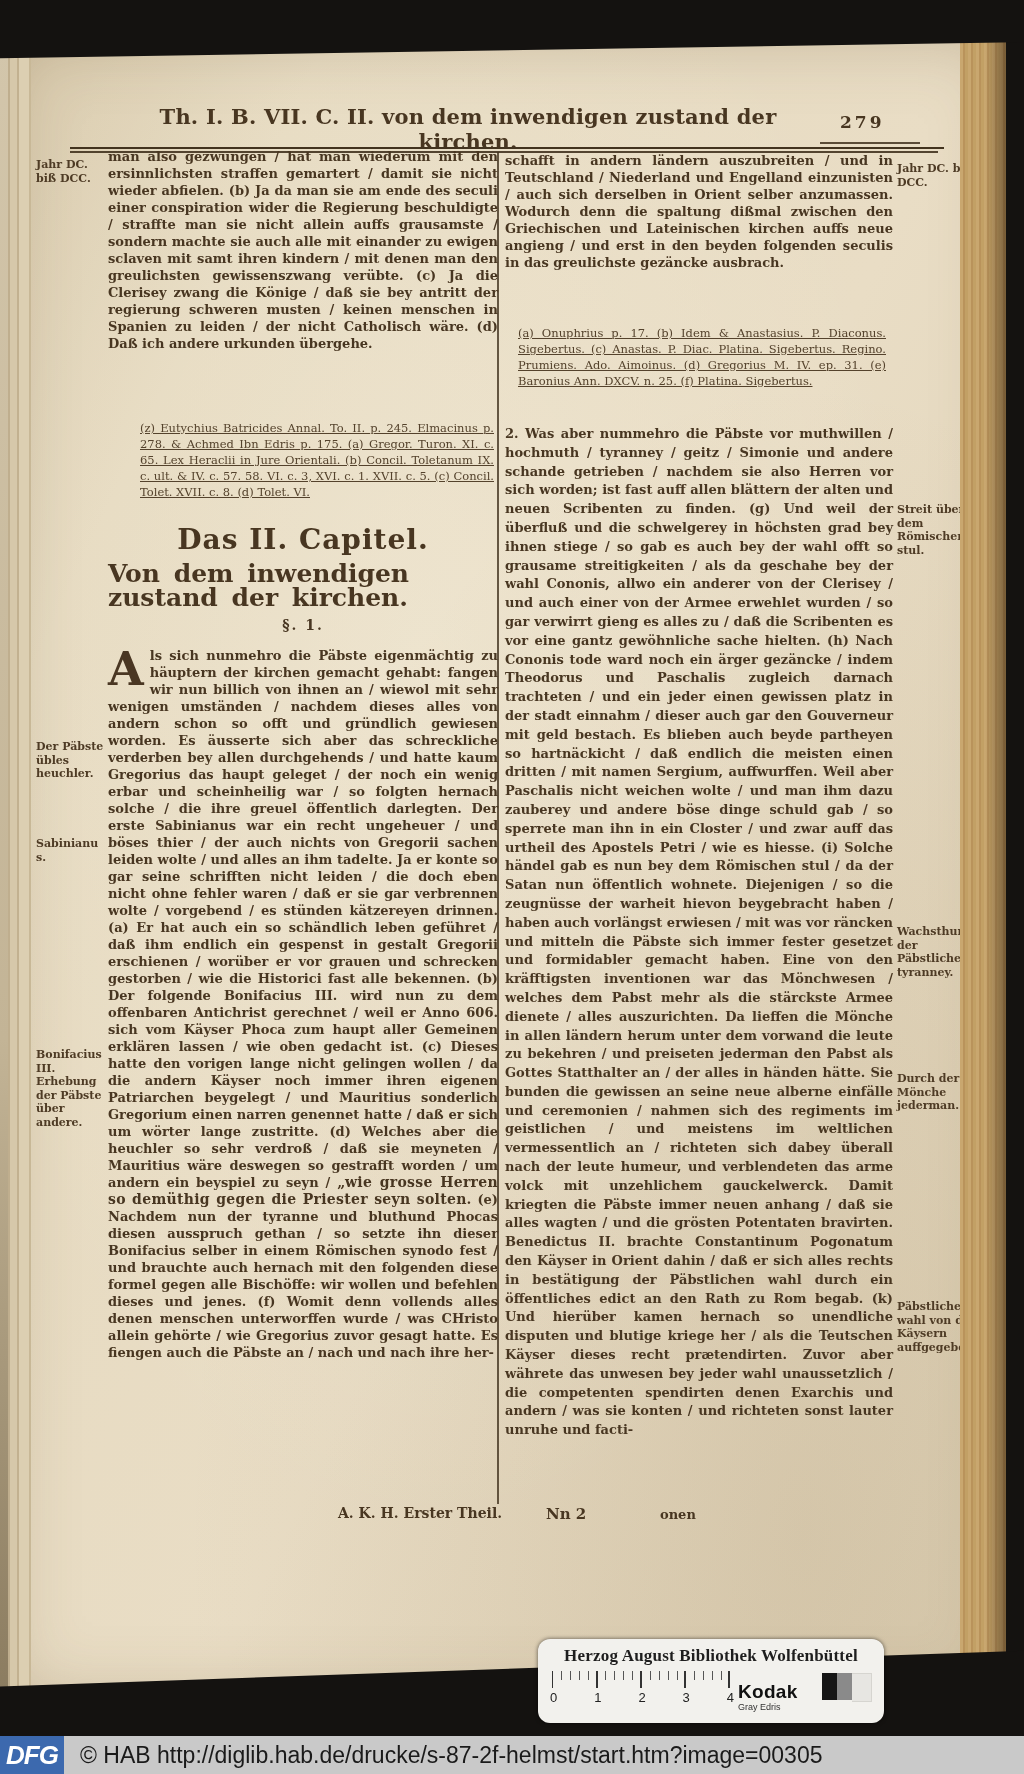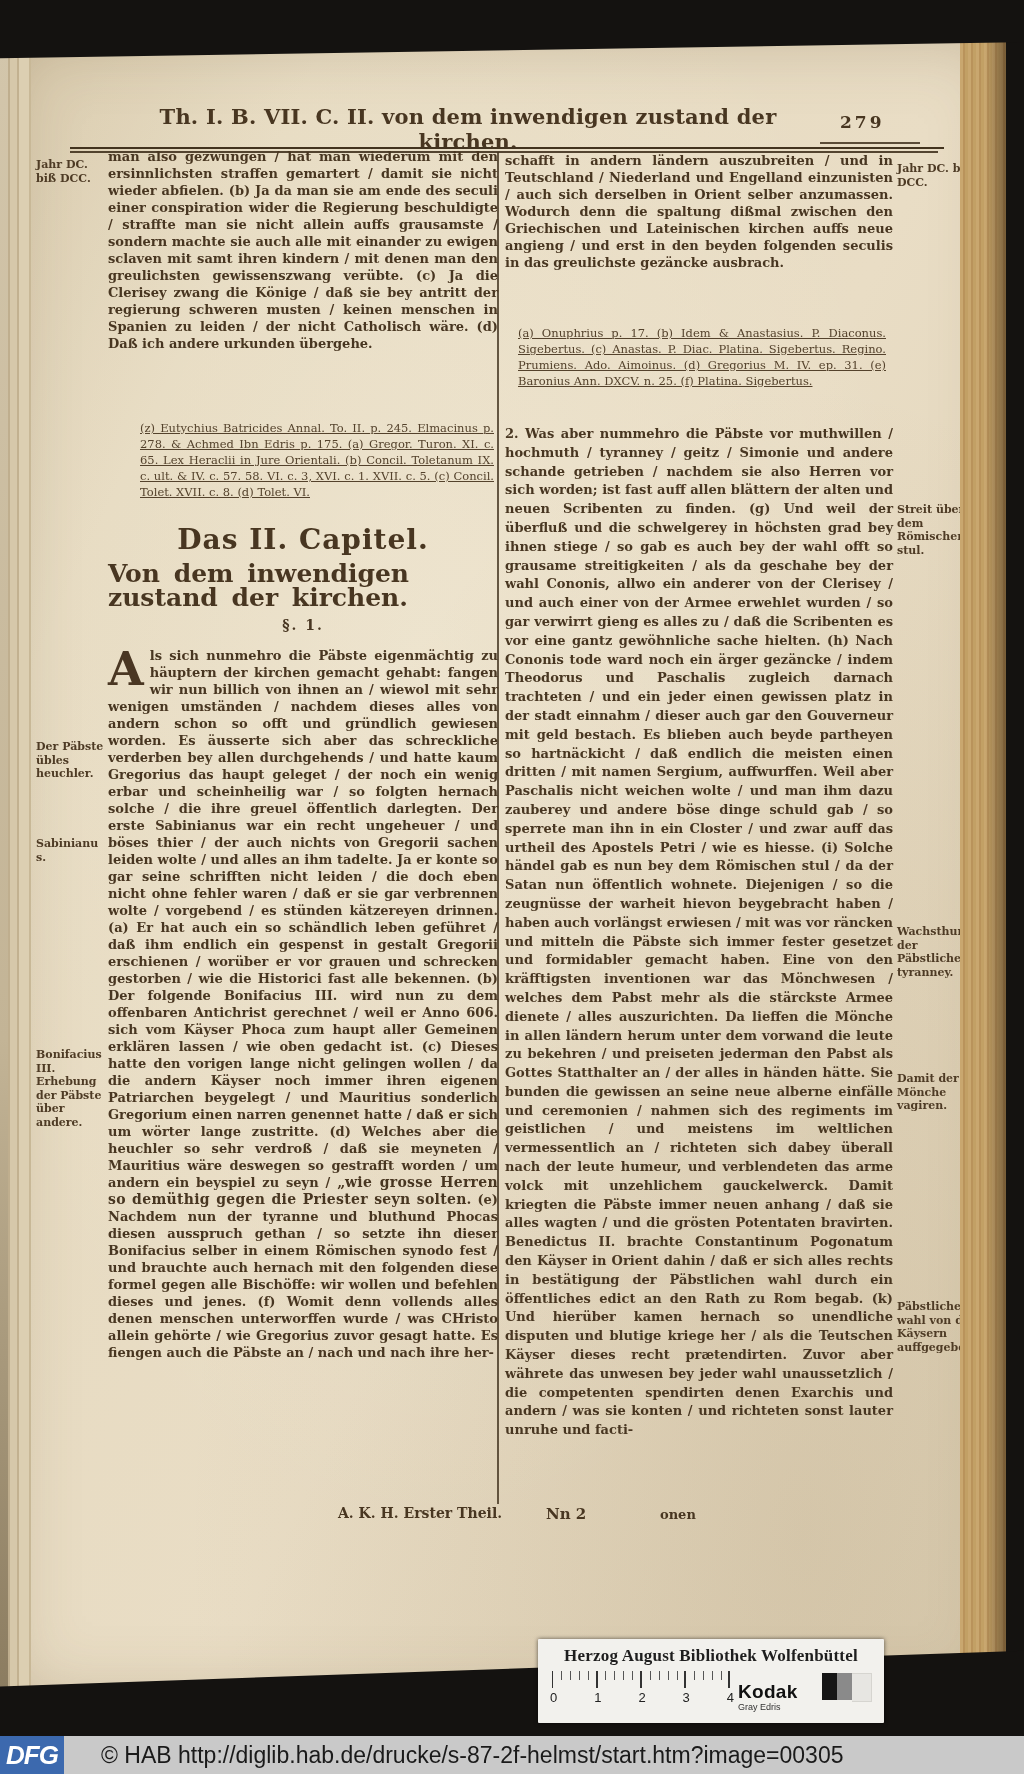--- a/index.html
+++ b/index.html
@@ -70,21 +70,21 @@
   .mn-left{left:28px;width:68px;}
   .mn-right{left:889px;width:96px;}
 
   .sig-line span{position:absolute;font-weight:bold;color:#483621;}
   .sig{left:330px;top:1465px;font-size:14px;}
   .sheet{left:538px;top:1465px;font-size:15px;}
   .catch{left:652px;top:1467px;font-size:13px;font-weight:normal;color:#54422c;}
 
   
   .stamp{position:absolute;left:538px;top:1639px;width:346px;height:84px;
-    background:#f2f1ed;border-radius:1px;z-index:5;box-shadow:0 0 4px rgba(0,0,0,.6);}
+    background:#f2f1ed;border-radius:12px;z-index:5;box-shadow:0 0 4px rgba(0,0,0,.6);}
   .stamp-title{margin-top:7px;text-align:center;font-family:"Liberation Serif",serif;
     font-weight:bold;font-size:17px;color:#1e1e1e;letter-spacing:.2px;}
   .stamp-row{position:relative;height:44px;margin-top:3px;}
   .ruler{position:absolute;left:14px;top:2px;width:178px;height:38px;}
   .ruler .minor{position:absolute;top:0;left:0;right:0;height:9px;
     background:repeating-linear-gradient(90deg,#555 0 1px,rgba(0,0,0,0) 1px 8.9px);}
   .ruler .major{position:absolute;top:0;left:0;right:0;height:17px;
     background:repeating-linear-gradient(90deg,#333 0 1.5px,rgba(0,0,0,0) 1.5px 44.1px);}
   .ruler .nums{position:absolute;top:19px;left:-2px;right:-4px;display:flex;
     justify-content:space-between;font-family:"Liberation Sans",sans-serif;
@@ -99,21 +99,21 @@
   .p-gray{width:15px;background:#8a8a8a;}
   .p-white{width:19px;background:#e7e6e2;border:1px solid #d6d5d0;border-left:none;}
 
   
   .bar{position:absolute;left:0;top:1736px;width:1024px;height:38px;background:#c9c9c9;
     display:flex;align-items:center;z-index:6;}
   .dfg{width:64px;height:38px;background:#3c69ae;color:#fff;display:flex;
     align-items:center;justify-content:center;font-family:"Liberation Sans",sans-serif;
     font-weight:bold;font-style:italic;font-size:26px;letter-spacing:-1px;}
   .caption{font-family:"Liberation Sans",sans-serif;font-size:23px;color:#1a1a1a;
-    margin-left:37px;white-space:nowrap;}
+    margin-left:16px;white-space:nowrap;}
 </style>
 </head>
 <body>
 
 <div class="scan">
 
   <div class="left-sliver"></div>
 
   <div class="paper">
 
@@ -137,21 +137,21 @@
     <div class="rc-fn fn-txt">(a) Onuphrius p. 17. (b) Idem &amp; Anastasius. P. Diaconus. Sigebertus. (c) Anastas. P. Diac. Platina. Sigebertus. Regino. Prumiens. Ado. Aimoinus. (d) Gregorius M. IV. ep. 31. (e) Baronius Ann. DXCV. n. 25. (f) Platina. Sigebertus.</div>
     <div class="rc-p2 body-txt">2. Was aber nummehro die Päbste vor muthwillen / hochmuth / tyranney / geitz / Simonie und andere schande getrieben / nachdem sie also Herren vor sich worden; ist fast auff allen blättern der alten und neuen Scribenten zu finden. (g) Und weil der überfluß und die schwelgerey in höchsten grad bey ihnen stiege / so gab es auch bey der wahl offt so grausame streitigkeiten / als da geschahe bey der wahl Cononis, allwo ein anderer von der Clerisey / und auch einer von der Armee erwehlet wurden / so gar verwirrt gieng es alles zu / daß die Scribenten es vor eine gantz gewöhnliche sache hielten. (h) Nach Cononis tode ward noch ein ärger gezäncke / indem Theodorus und Paschalis zugleich darnach trachteten / und ein jeder einen gewissen platz in der stadt einnahm / dieser auch gar den Gouverneur mit geld bestach. Es blieben auch beyde partheyen so hartnäckicht / daß endlich die meisten einen dritten / mit namen Sergium, auffwurffen. Weil aber Paschalis nicht weichen wolte / und man ihm dazu zauberey und andere böse dinge schuld gab / so sperrete man ihn in ein Closter / und zwar auff das urtheil des Apostels Petri / wie es hiesse. (i) Solche händel gab es nun bey dem Römischen stul / da der Satan nun öffentlich wohnete. Diejenigen / so die zeugnüsse der warheit hievon beygebracht haben / haben auch vorlängst erwiesen / mit was vor räncken und mitteln die Päbste sich immer fester gesetzet und formidabler gemacht haben. Eine von den kräfftigsten inventionen war das Mönchwesen / welches dem Pabst mehr als die stärckste Armee dienete / alles auszurichten. Da lieffen die Mönche in allen ländern herum unter dem vorwand die leute zu bekehren / und preiseten jederman den Pabst als Gottes Statthalter an / der alles in händen hätte. Sie bunden die gewissen an seine neue alberne einfälle und ceremonien / nahmen sich des regiments im geistlichen / und meistens im weltlichen vermessentlich an / richteten sich dabey überall nach der leute humeur, und verblendeten das arme volck mit unzehlichem gauckelwerck. Damit kriegten die Päbste immer neuen anhang / daß sie alles wagten / und die grösten Potentaten bravirten. Benedictus II. brachte Constantinum Pogonatum den Käyser in Orient dahin / daß er sich alles rechts in bestätigung der Päbstlichen wahl durch ein öffentliches edict an den Rath zu Rom begab. (k) Und hierüber kamen hernach so unendliche disputen und blutige kriege her / als die Teutschen Käyser dieses recht prætendirten. Zuvor aber währete das unwesen bey jeder wahl unaussetzlich / die competenten spendirten denen Exarchis und andern / was sie konten / und richteten sonst lauter unruhe und facti-</div>
 
     <div class="margin-note mn-left" style="top:118px">Jahr DC. biß DCC.</div>
     <div class="margin-note mn-left" style="top:700px">Der Päbste übles heuchler.</div>
     <div class="margin-note mn-left" style="top:797px">Sabinianus.</div>
     <div class="margin-note mn-left" style="top:1008px">Bonifacius III. Erhebung der Päbste über andere.</div>
     <div class="margin-note mn-right" style="top:122px">Jahr DC. biß DCC.</div>
     <div class="margin-note mn-right" style="top:463px">Streit über dem Römischen stul.</div>
     <div class="margin-note mn-right" style="top:885px">Wachsthum der Päbstlichen tyranney.</div>
-    <div class="margin-note mn-right" style="top:1032px">Damit der Mönche vagiren.</div>
+    <div class="margin-note mn-right" style="top:1032px">Durch der Mönche jederman.</div>
     <div class="margin-note mn-right" style="top:1260px">Päbstliche wahl von den Käysern auffgegeben.</div>
 
     <div class="sig-line">
       <span class="sig">A. K. H. Erster Theil.</span>
       <span class="sheet">Nn 2</span>
       <span class="catch">onen</span>
     </div>
   </div>
 
   <div class="fore-edge"></div>

